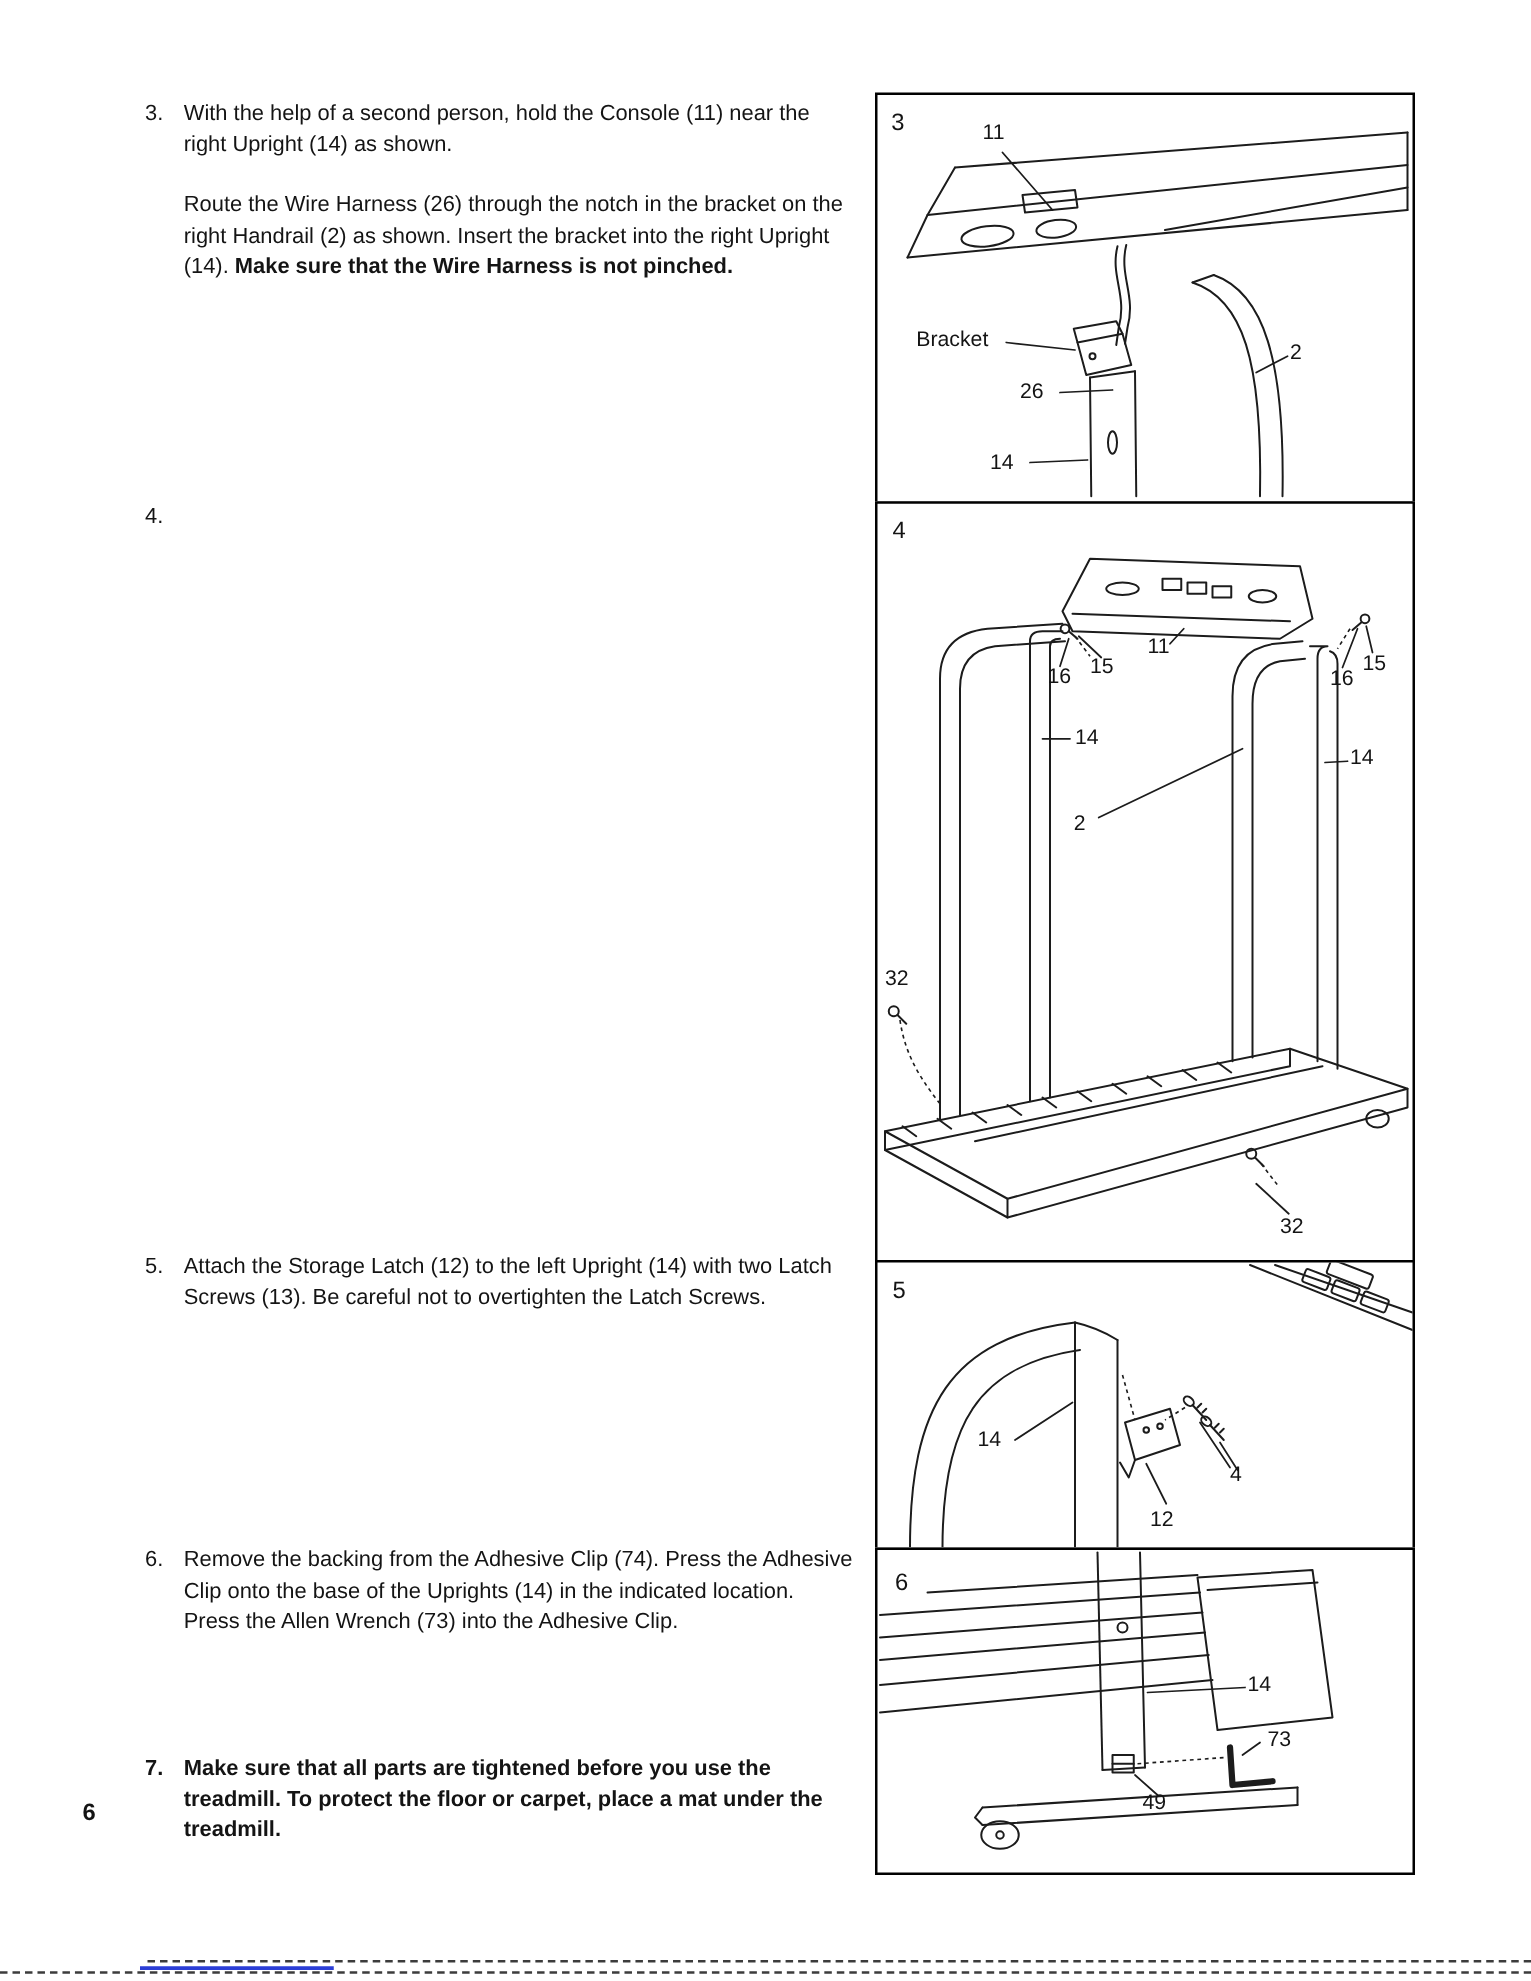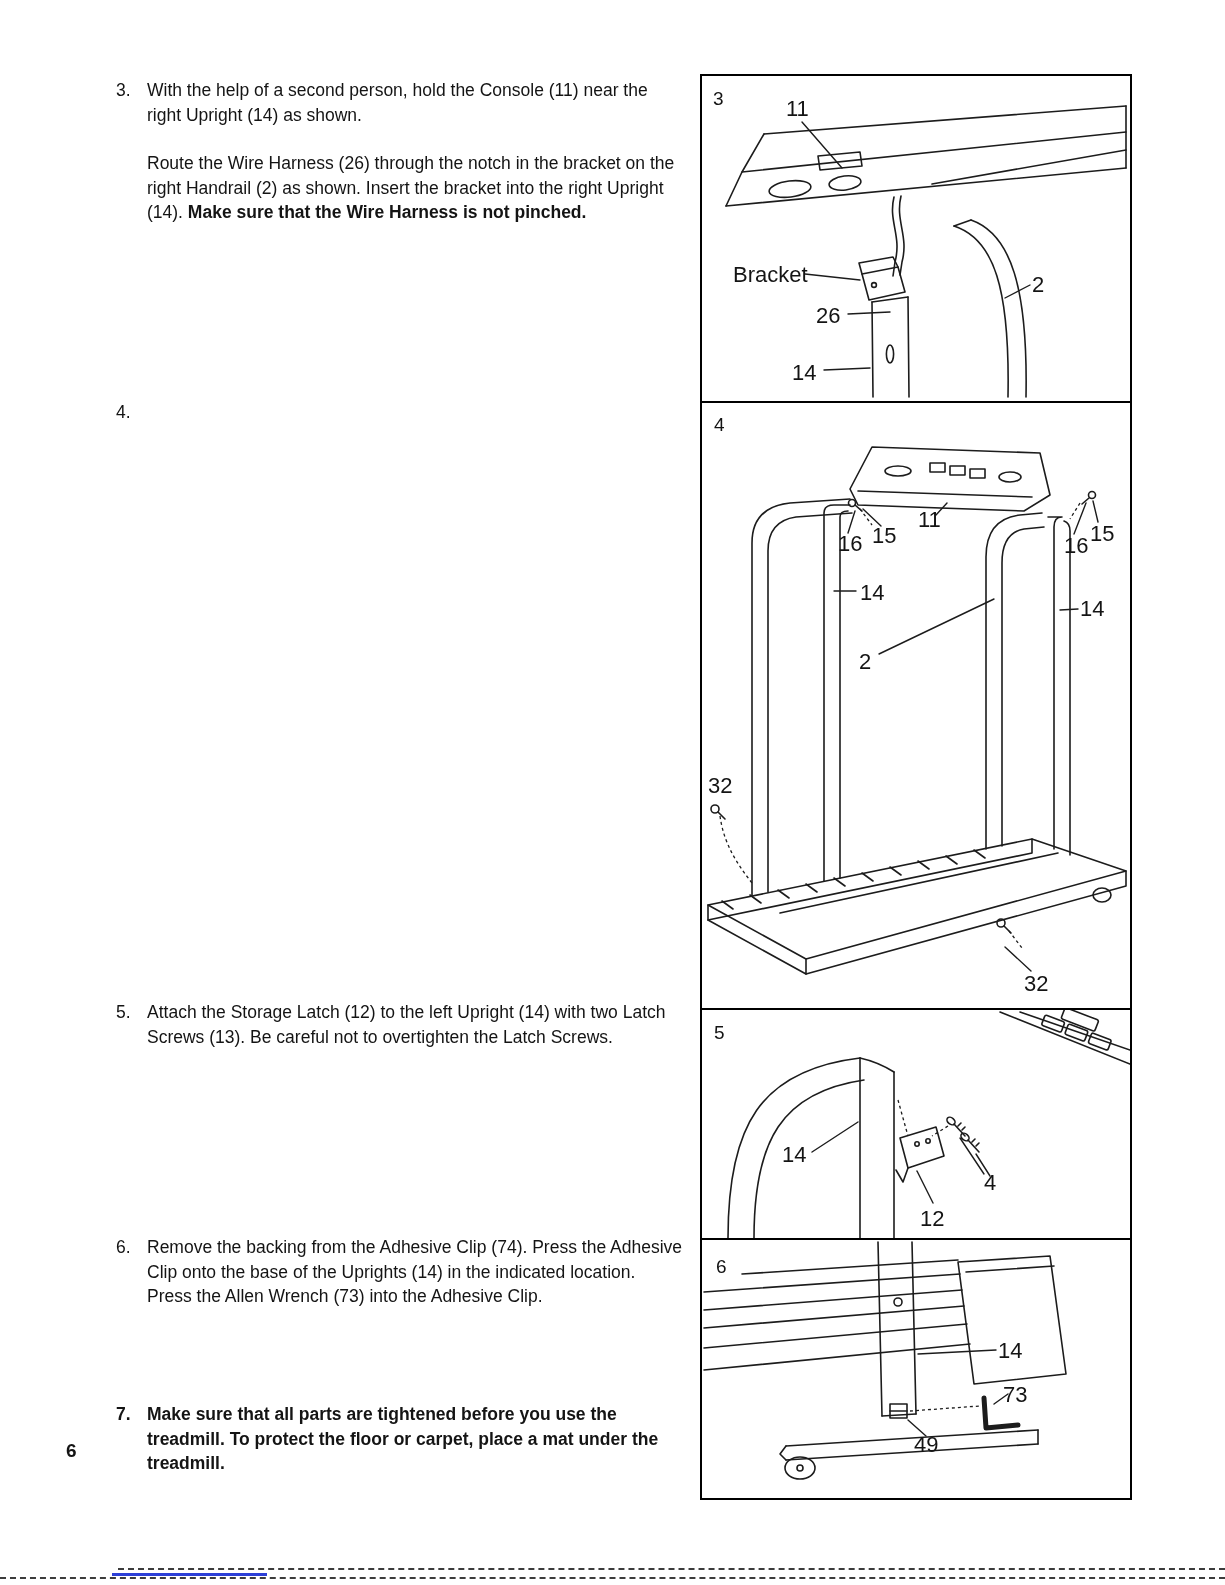--- a/index.html
+++ b/index.html
@@ -14,21 +14,21 @@
   .step-body { flex:1; font-size:17.5px; line-height:24.5px; }
   .step-body p + p { margin-top:24px; }
   .step-body b { font-weight:bold;margin-top:48px; }
   .bold-step { font-weight:bold; }
   .figure {
     position:absolute; left:700px; width:432px;
     border:2px solid #000; background:#fff;
   }
   .figure svg { position:absolute; left:0; top:0; }
   .fig-label { position:absolute; font-size:19px; }
-  .callout { position:absolute; font-size:22px; white-space:nowrap; }
+  .callout { position:absolute; font-size:17px; white-space:nowrap; }
   .page-number { position:absolute; left:66px; top:1440px; font-size:19px; font-weight:bold; }
   .dash-line { position:absolute; border-top:2px dashed #3c3c3c; height:0; }
   .blue-line { position:absolute; height:3px; background:#2b3ed6; }
 </style>
 </head>
 <body>
 
 <div class="page">
 
   <div class="step" style="top:78px">
@@ -254,21 +254,21 @@
         <path d="M208,171 L278,166"></path>
       </g>
       <g fill="none" stroke="#1c1c1c" stroke-width="1.4" stroke-linecap="round">
         <path d="M294,110 L216,114"></path>
         <path d="M306,154 L292,164"></path>
         <path d="M224,196 L206,180"></path>
       </g>
     </svg>
     <div class="fig-label" style="left:14px;top:16px">6</div>
     <div class="callout" style="left:296px;top:98px">14</div>
-    <div class="callout" style="left:301px;top:142px">73</div>
+    <div class="callout" style="left:312px;top:142px">73</div>
     <div class="callout" style="left:212px;top:192px">49</div>
   </div>
 
   <div class="dash-line" style="left:118px;top:1568px;width:1107px"></div>
   <div class="dash-line" style="left:0;top:1577px;width:1225px"></div>
   <div class="blue-line" style="left:112px;top:1573px;width:155px"></div>
 
 </div>
 
 </body></html>

